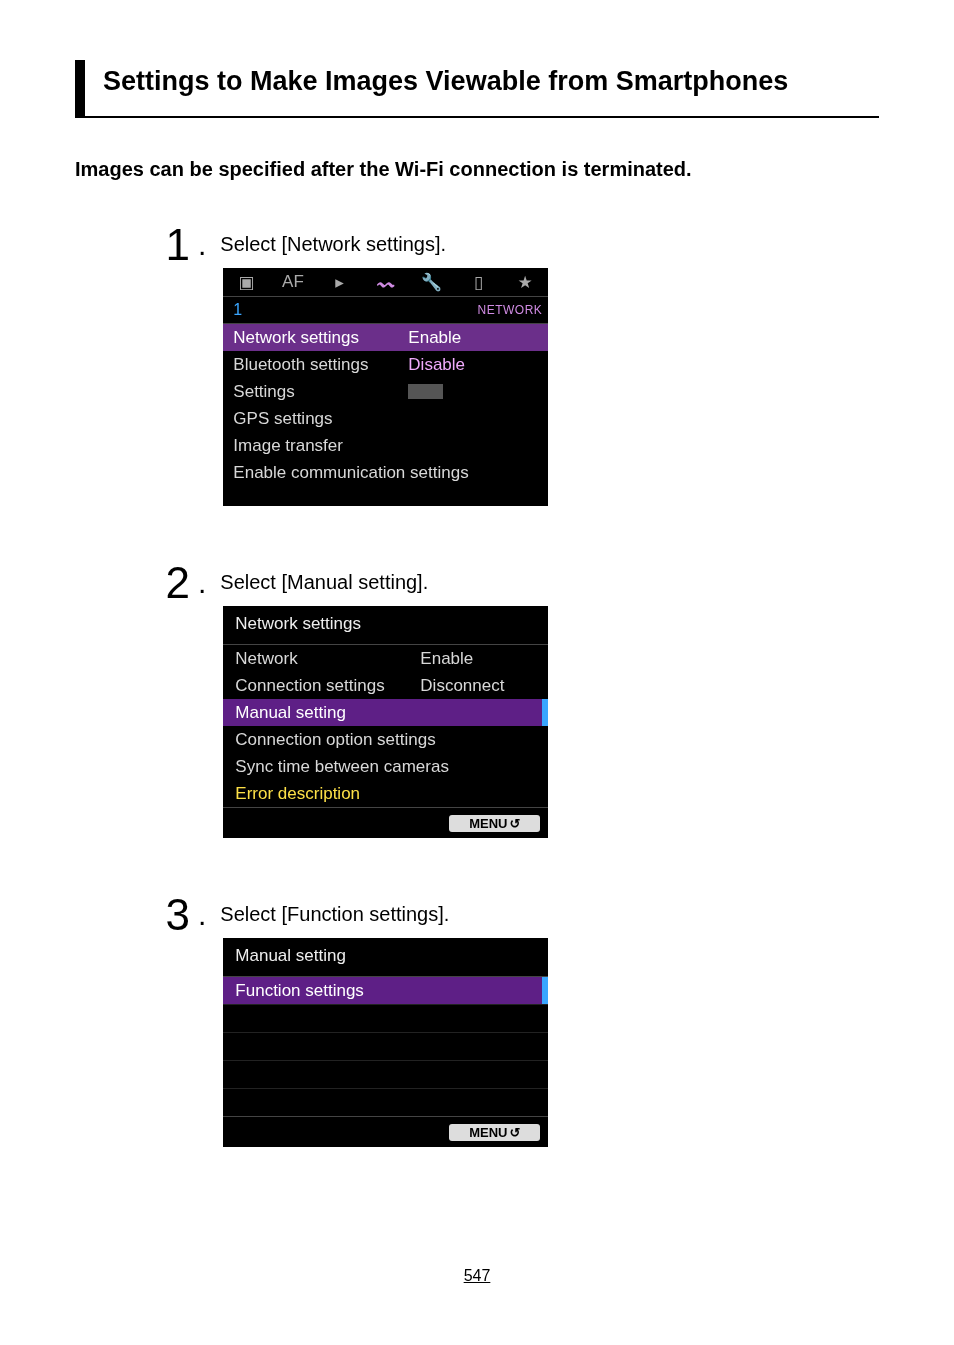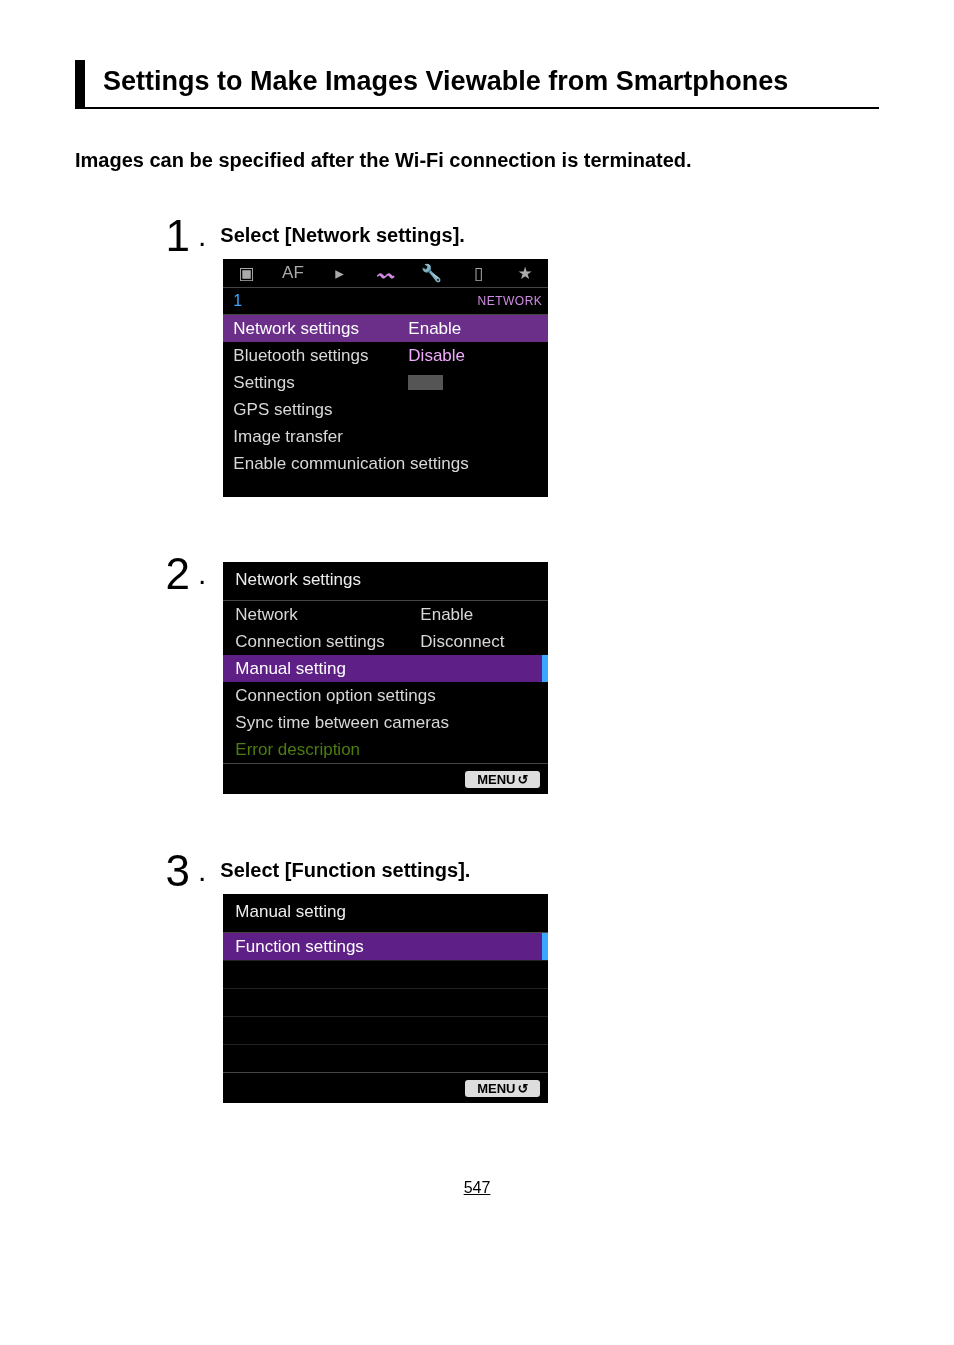--- a/index.html
+++ b/index.html
@@ -7,21 +7,21 @@
     background: #fff;
     font-family: Arial, Helvetica, sans-serif;
     color: #000;
     width: 954px;
   }
   .page {
     padding: 60px 75px 60px 75px;
   }
   .section-heading {
     border-left: 10px solid #000;
-    padding: 6px 0 10px 18px;
+    padding: 6px 0 19px 18px;
     border-bottom: 2px solid #000;
     font-size: 27px;
     font-weight: bold;
     margin-bottom: 40px;
   }
   .intro {
     font-size: 20px;
     margin-bottom: 42px;
     font-weight: bold;
   }
@@ -45,21 +45,21 @@
   .step-dot {
     font-size: 30px;
     line-height: 44px;
     margin-right: 14px;
   }
   .step-body {
     padding-top: 10px;
   }
   .step-title {
     font-size: 20px;
-    font-weight: bold;
+    font-weight: normal;
     margin-bottom: 12px;
   }
 
   
   .camera-screen {
     width: 325px;
     background: #000;
     color: #d8d8d8;
     font-family: Arial, sans-serif;
     font-size: 17px;
@@ -138,53 +138,53 @@
     background: #5e1f86;
     color: #fff;
     position: relative;
   }
   .menu-list .mrow.selected::after {
     content:"";
     position:absolute;
     right:0; top:0; bottom:0; width:6px;
     background:#3aa6ff;
   }
-  .menu-list .mrow.disabled { color: #4d7c0f; }
+  .menu-list .mrow.disabled { color: #fde047; }
   .menu-list .mrow .l { flex:none; width:185px; }
   .footer-bar {
     height: 30px;
     display:flex;
     justify-content:flex-end;
     align-items:center;
     padding-right:8px;
     border-top:1px solid #444;
   }
   .menu-btn {
     background:#ddd;
     color:#000;
     font-weight:bold;
     font-size:13px;
     border-radius:3px;
-    padding:1px 12px;
+    padding:1px 20px;
     display:flex;
     align-items:center;
     gap:2px;
     text-align:right;
   }
   .return-arrow {
     display:inline-block;
   }
 
   
   .empty-row { height:27px; border-top:1px solid #222; }
 
   .page-num {
     text-align:center;
     font-size:16px;
-    margin-top:76px;
+    margin-top:120px;
     text-decoration:underline;
   }
 
   
   .ic { display:inline-block; }
 </style>
 </head>
 <body>
 
 <div class="page">
@@ -250,20 +250,21 @@
           </div>
           <div class="screen-gap"></div>
         </div>
       </div>
     </div>
 
     <div class="step">
       <div class="step-num">2</div>
       <div class="step-dot">.</div>
       <div class="step-body">
+        <div class="step-title">Select [Manual setting].</div>
 
         <div class="camera-screen">
           <div class="screen-title">Network settings</div>
           <div class="menu-list">
             <div class="mrow">
               <span class="l">Network</span>
               <span>Enable</span>
             </div>
             <div class="mrow">
               <span class="l">Connection settings</span>

